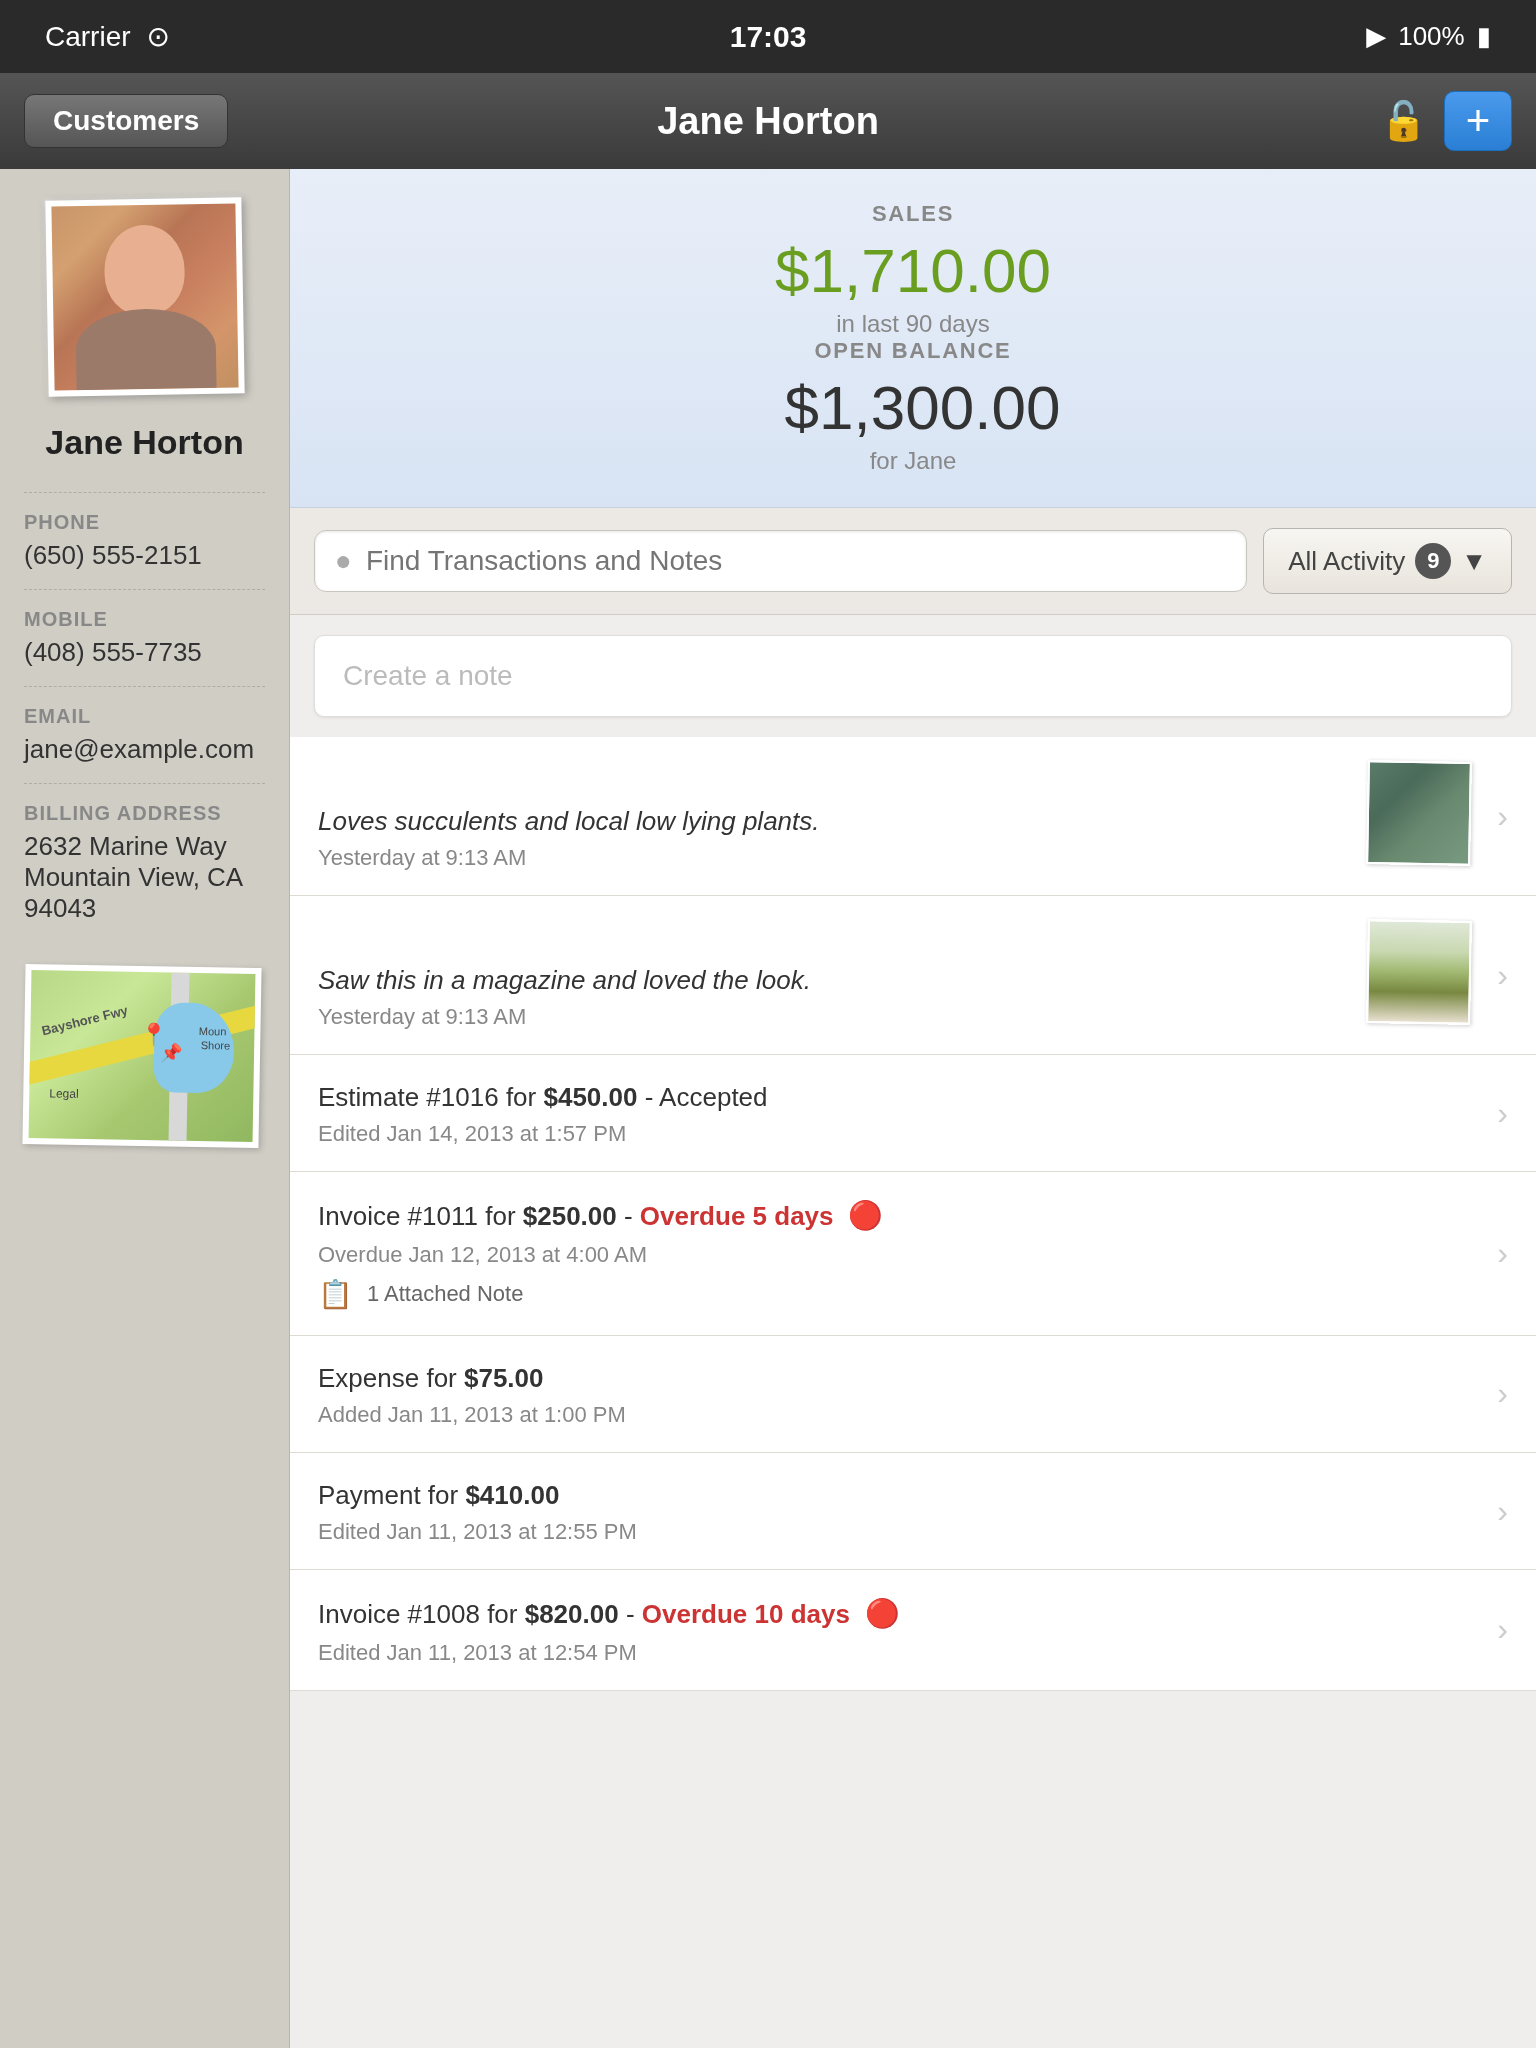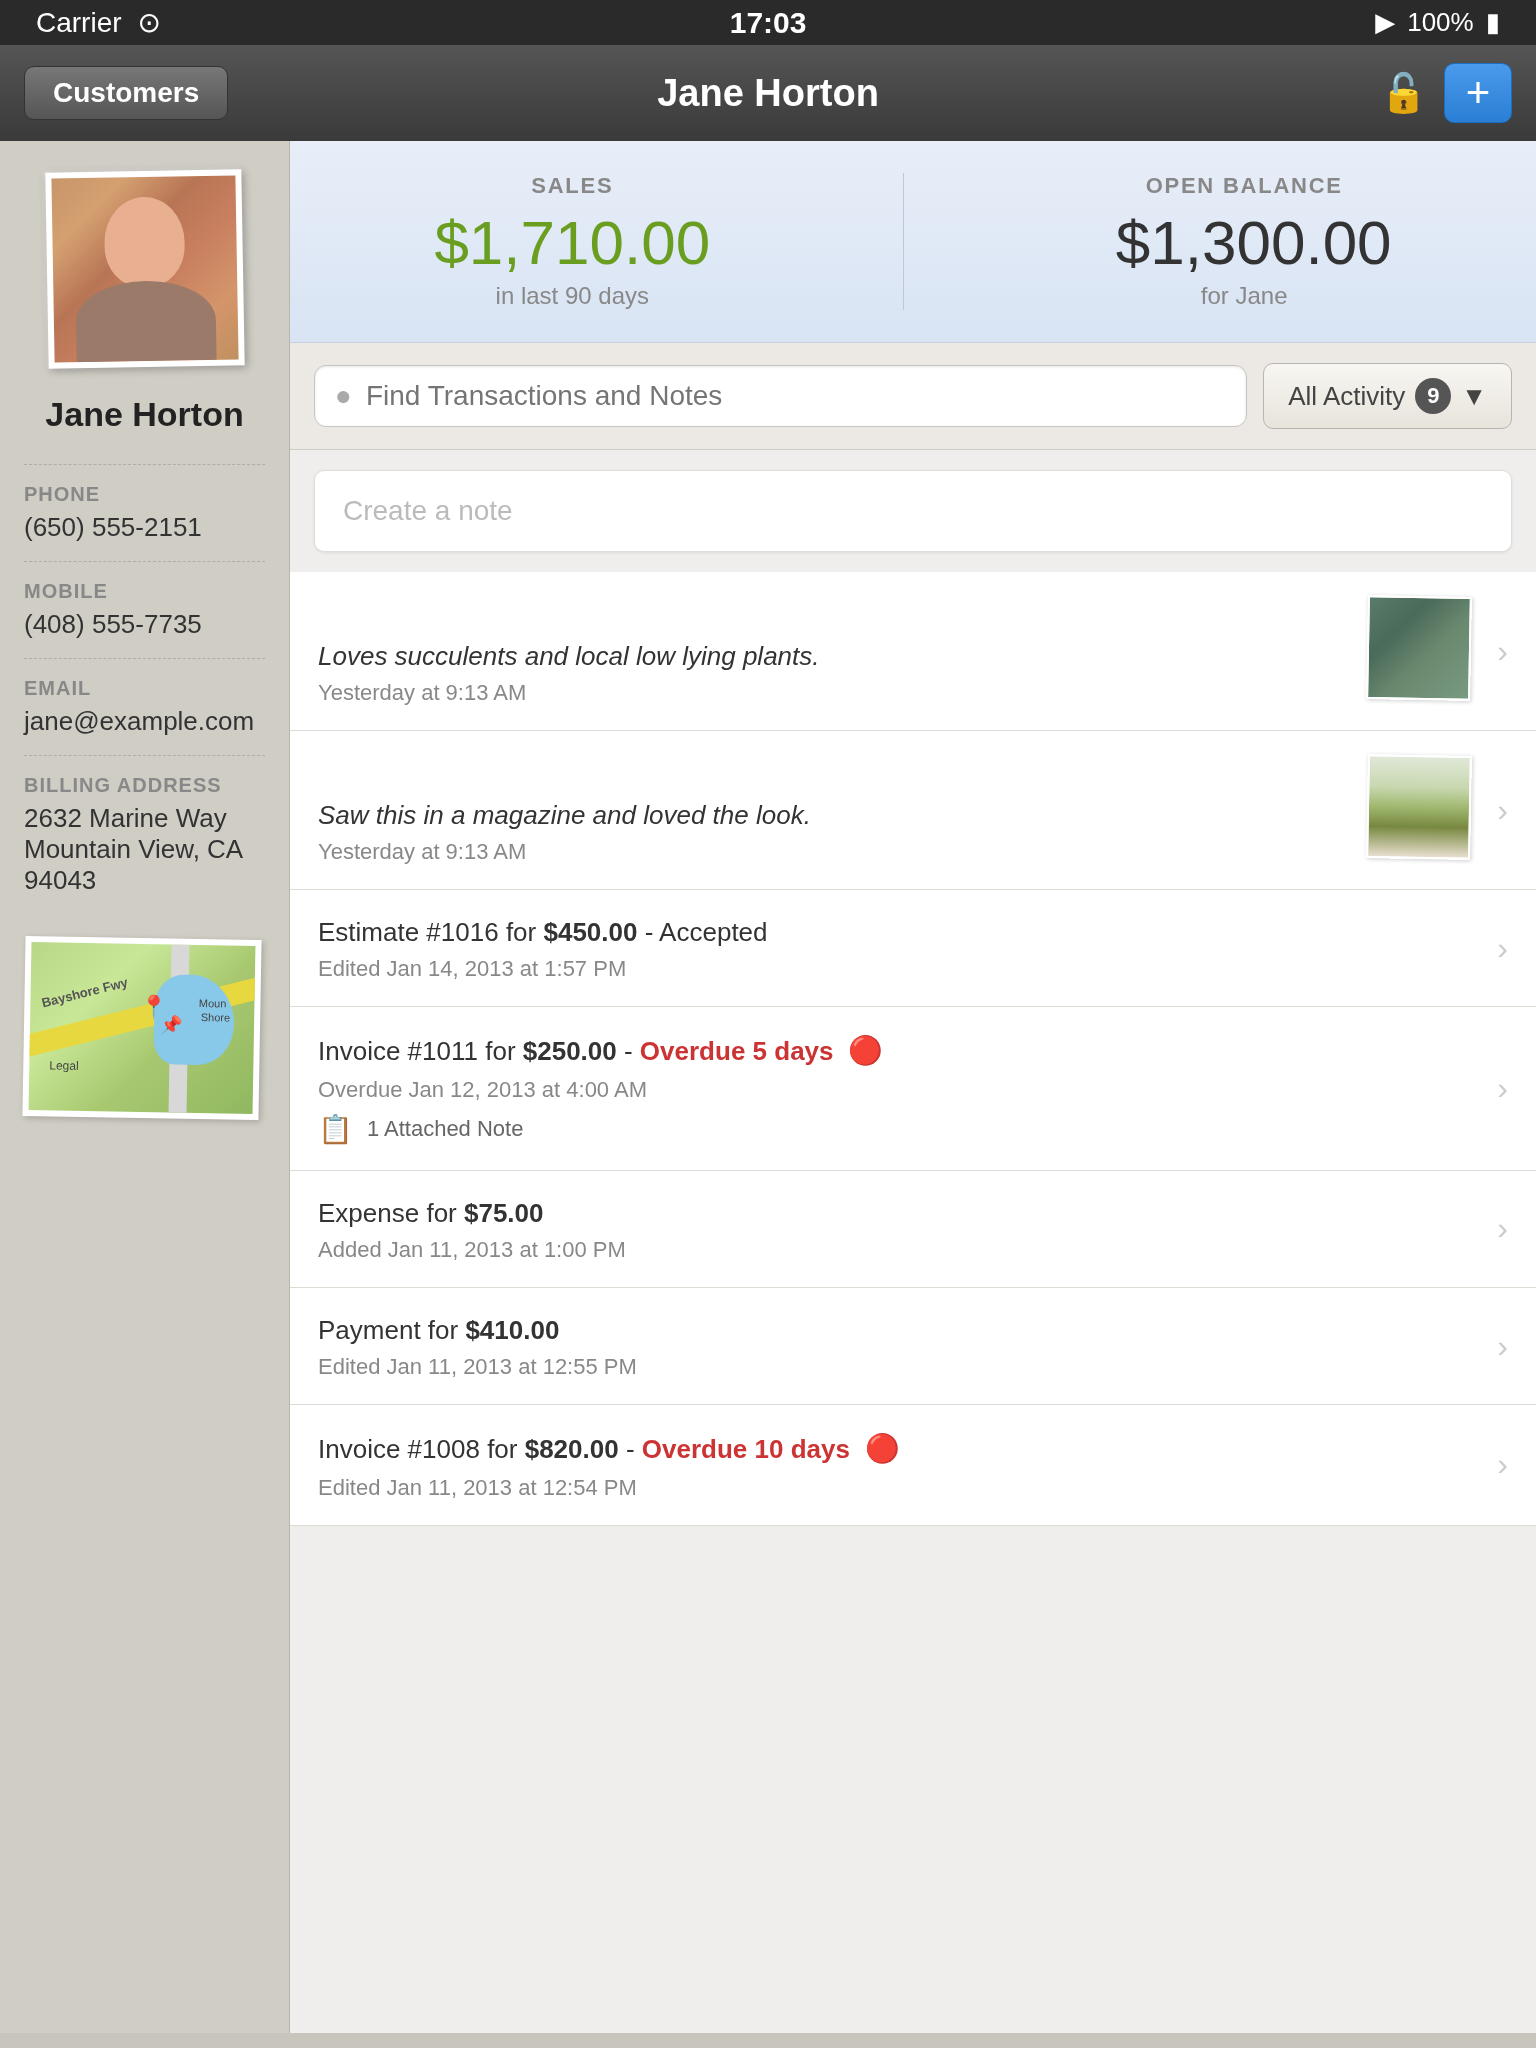--- a/index.html
+++ b/index.html
@@ -2,25 +2,25 @@
 <html><head>
   <meta charset="utf-8">
   <meta name="viewport" content="width=1536">
   <style>
     * { box-sizing: border-box; margin: 0; padding: 0; }
     body { font-family: -apple-system, 'Helvetica Neue', Arial, sans-serif; background: #c8c5bc; width: 1536px; min-height: 2048px; overflow-x: hidden; }
 
     
     .status-bar {
       background: #2a2a2a;
-      height: 45px;
+      height: 73px;
       display: flex;
       align-items: center;
       justify-content: space-between;
-      padding: 0 36px;
+      padding: 0 45px;
       color: white;
       font-size: 28px;
       font-weight: 500;
     }
     .status-left { display: flex; align-items: center; gap: 16px; }
     .status-center { font-size: 30px; font-weight: 600; }
     .status-right { display: flex; align-items: center; gap: 12px; font-size: 26px; }
 
     
     .nav-bar {
@@ -253,20 +253,21 @@
       flex-direction: column;
     }
 
     
     .summary-bar {
       background: linear-gradient(180deg, #e8eef8 0%, #d8e4f4 100%);
       padding: 32px 48px;
       display: flex;
       justify-content: space-around;
       border-bottom: 1px solid #c8d0e0;
+      flex-direction: column;
     }
     .summary-col { text-align: center; }
     .summary-label {
       font-size: 22px;
       font-weight: 600;
       color: #888;
       letter-spacing: 0.08em;
       text-transform: uppercase;
       margin-bottom: 8px;
     }

